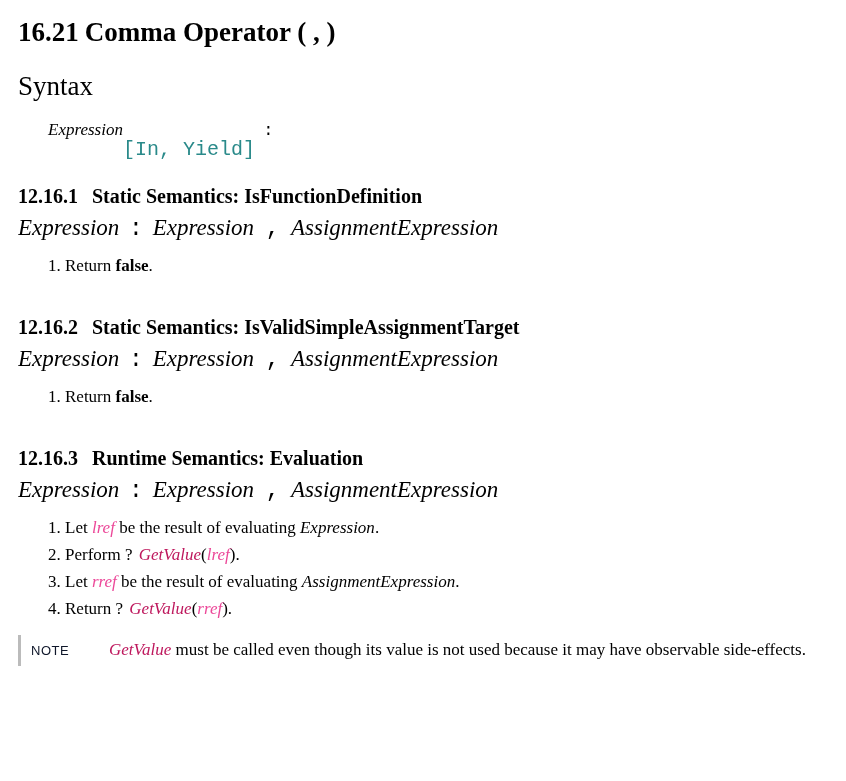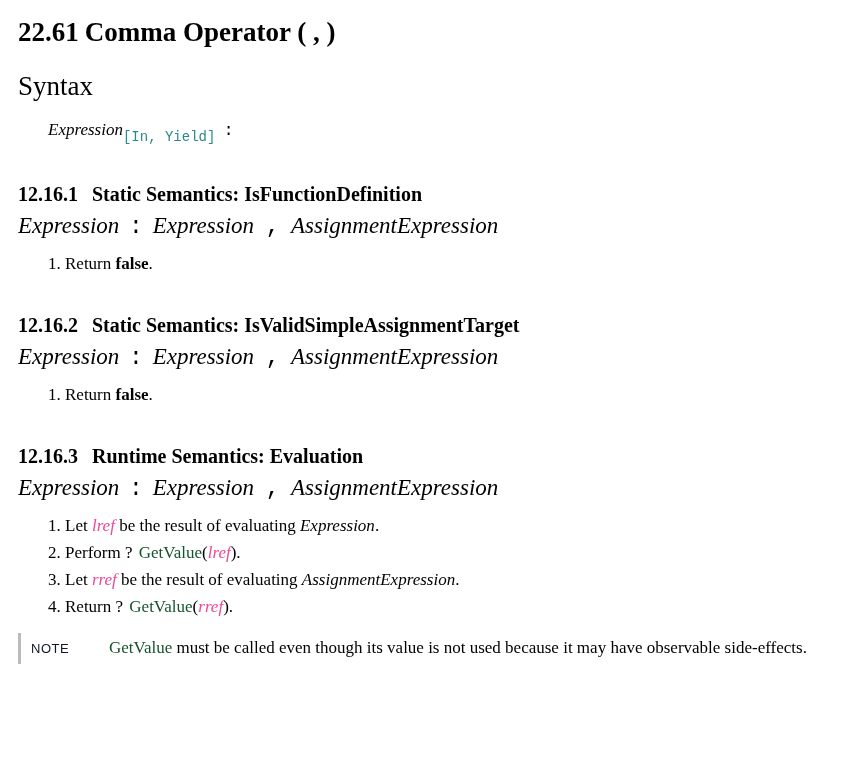--- a/index.html
+++ b/index.html
@@ -27,42 +27,42 @@
     margin: 36px 0 2px 0;
   }
   .secnum { margin-right: 14px; }
   .grammar-block { margin: 0 0 10px 30px; }
   .grammar-line { margin: 4px 0; }
   .nt { font-style: italic; font-family: inherit; }
   .params {
     font-family: "Courier New", Courier, monospace;
     font-style: normal;
     color: #2a8a8a;
-    font-size: 14px;
+    font-size: 20px;
     vertical-align: sub;
     position: relative;
-    top: 2px;
+    top: 16px;
   }
   .colon { font-family: "Courier New", Courier, monospace; margin: 0 4px; }
   .rhs-indent { margin-left: 50px; }
   .comma-terminal { font-family: "Courier New", Courier, monospace; margin: 0 6px; }
   .production-header {
     font-style: italic;
     margin: 2px 0 10px 0;
     font-size: 23px;
   }
   .production-header .colon { font-style: normal; }
   .production-header .comma { font-family: "Courier New", Courier, monospace; font-style: normal; margin: 0 6px; }
   ol.algorithm {
     margin: 10px 0 10px 22px;
     padding-left: 18px;
   }
   ol.algorithm li { margin: 4px 7px; }
   .var { font-style: italic; color: #ec4899; }
-  .func-ref { color: #14532d; }
+  .func-ref { color: #be185d; font-style: italic; }
   .bold { font-weight: bold; }
   .nt-inline { font-style: italic; }
   .note {
     display: flex;
     align-items: flex-start;
     margin-top: 14px;
     border-left: 3px solid #bbb;
     padding: 4px 0 4px 10px;
   }
   .note-label {
@@ -74,21 +74,21 @@
     flex-shrink: 0;
     padding-top: 3px;
   }
   .note-body { flex: 1; }
   .qmark { margin-right: 2px; }
 </style>
 </head>
 <body>
 
 <h1 class="section-title">
-  <span class="secnum">22.61</span><span>Comma Operator ( , )</span>
+  <span class="secnum">16.21</span><span>Comma Operator ( , )</span>
 </h1>
 
 <h2 class="syntax-header">Syntax</h2>
 
 <div class="grammar-block">
   <div class="grammar-line">
     <span class="nt">Expression</span><span class="params">[In, Yield]</span>
     <span class="colon">:</span>
   </div>
 </div>

